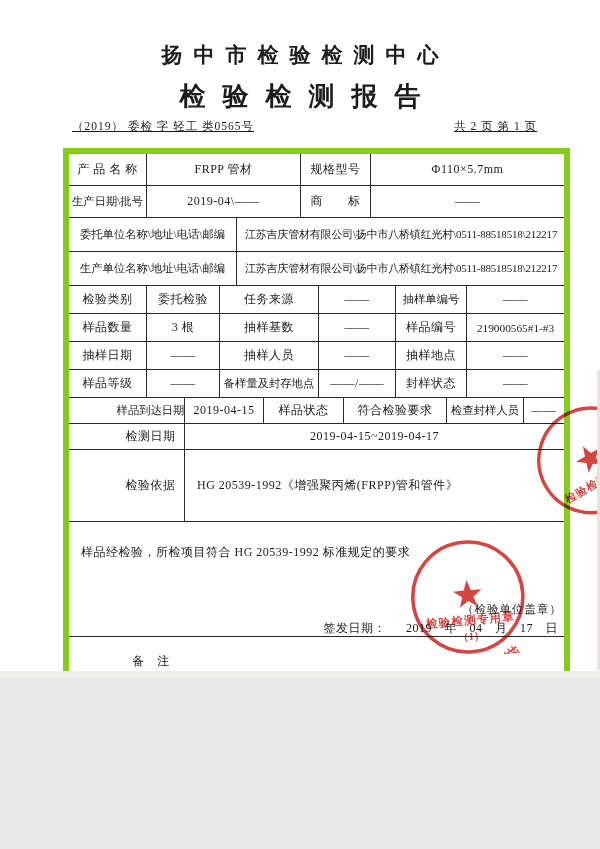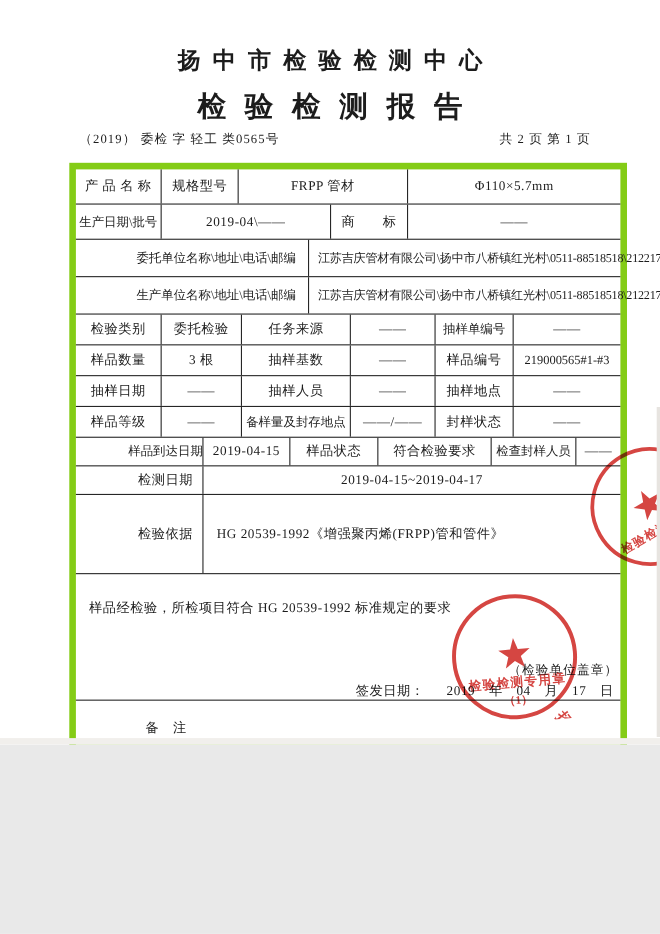--- a/index.html
+++ b/index.html
@@ -14,21 +14,21 @@
     position:absolute;top:41px;left:0;width:100%;text-align:center;
     font-size:21px;font-weight:600;letter-spacing:11px;text-indent:11px;white-space:nowrap;
   }
   .report-title{
     position:absolute;top:79px;left:0;width:100%;text-align:center;
     font-size:26px;font-weight:700;letter-spacing:17px;text-indent:17px;white-space:nowrap;
   }
   .ref-line{
     position:absolute;top:119px;left:72px;right:63px;
     display:flex;justify-content:space-between;align-items:baseline;
-    font-size:11.5px;letter-spacing:1px;
+    font-size:11.5px;letter-spacing:1px;text-decoration:underline;
   }
   
   .table{
     position:absolute;left:63px;top:148px;width:507px;height:535px;
     border:6px solid #84cc16;box-sizing:border-box;background:transparent;
   }
   .tr{display:flex;width:100%;border-bottom:1px solid #262626;box-sizing:border-box;}
   .tr:last-child{border-bottom:none;}
   .td{
     border-right:1px solid #262626;box-sizing:border-box;
@@ -38,21 +38,21 @@
   .td:last-child{border-right:none;}
   .grow{flex:1;}
   .left{justify-content:flex-start;padding-left:12px;}
   .tight{font-size:11.3px;letter-spacing:0;}
   .small{font-size:11px;letter-spacing:-.2px;padding-left:8px;justify-content:flex-start;}
   .w68{width:68px;flex:0 0 68px;margin-left:48px;} .w70{width:70px;flex:0 0 70px;}
   .w71{width:71px;flex:0 0 71px;} .w73{width:73px;flex:0 0 73px;}
   .w77{width:77px;flex:0 0 77px;} .w78{width:78px;flex:0 0 78px;}
   .w79{width:79px;flex:0 0 79px;} .w80{width:80px;flex:0 0 80px;}
   .w99{width:99px;flex:0 0 99px;} .w103{width:103px;flex:0 0 103px;}
-  .w154{width:154px;flex:0 0 154px;} .w168{width:168px;flex:0 0 168px;margin-left:44px;}
+  .w154{width:154px;flex:0 0 154px;} .w168{width:168px;flex:0 0 168px;}
   .rel{position:relative;display:block;}
   .conclusion-text{position:absolute;top:22px;left:12px;font-size:12px;white-space:nowrap;}
   .seal-note{position:absolute;top:80px;right:2px;font-size:11.5px;letter-spacing:1px;white-space:nowrap;}
   .issue-line{position:absolute;top:98px;right:6px;font-size:12px;white-space:nowrap;}
   .issue-line .date{margin-left:20px;word-spacing:9px;}
   
   .sig-label{position:absolute;font-size:13px;letter-spacing:2px;white-space:nowrap;}
   .sig{
     position:absolute;font-weight:700;color:#141414;white-space:nowrap;
     font-family:"DejaVu Serif","Liberation Serif",serif;
@@ -77,22 +77,22 @@
   <div class="report-title">检验检测报告</div>
   <div class="ref-line">
     <span>（2019） 委检 字 轻工 类0565号</span>
     <span>共 2 页 第 1 页</span>
   </div>
 
   <div class="table">
 
     <div class="tr" style="height:32px">
       <div class="td w78">产 品 名 称</div>
+      <div class="td w154">FRPP 管材</div>
       <div class="td w70">规格型号</div>
-      <div class="td w154">FRPP 管材</div>
       <div class="td grow">Φ110×5.7mm</div>
     </div>
 
     <div class="tr" style="height:32px">
       <div class="td w78 tight">生产日期\批号</div>
       <div class="td w154">2019-04\——</div>
       <div class="td w70">商　　标</div>
       <div class="td grow">——</div>
     </div>
 

